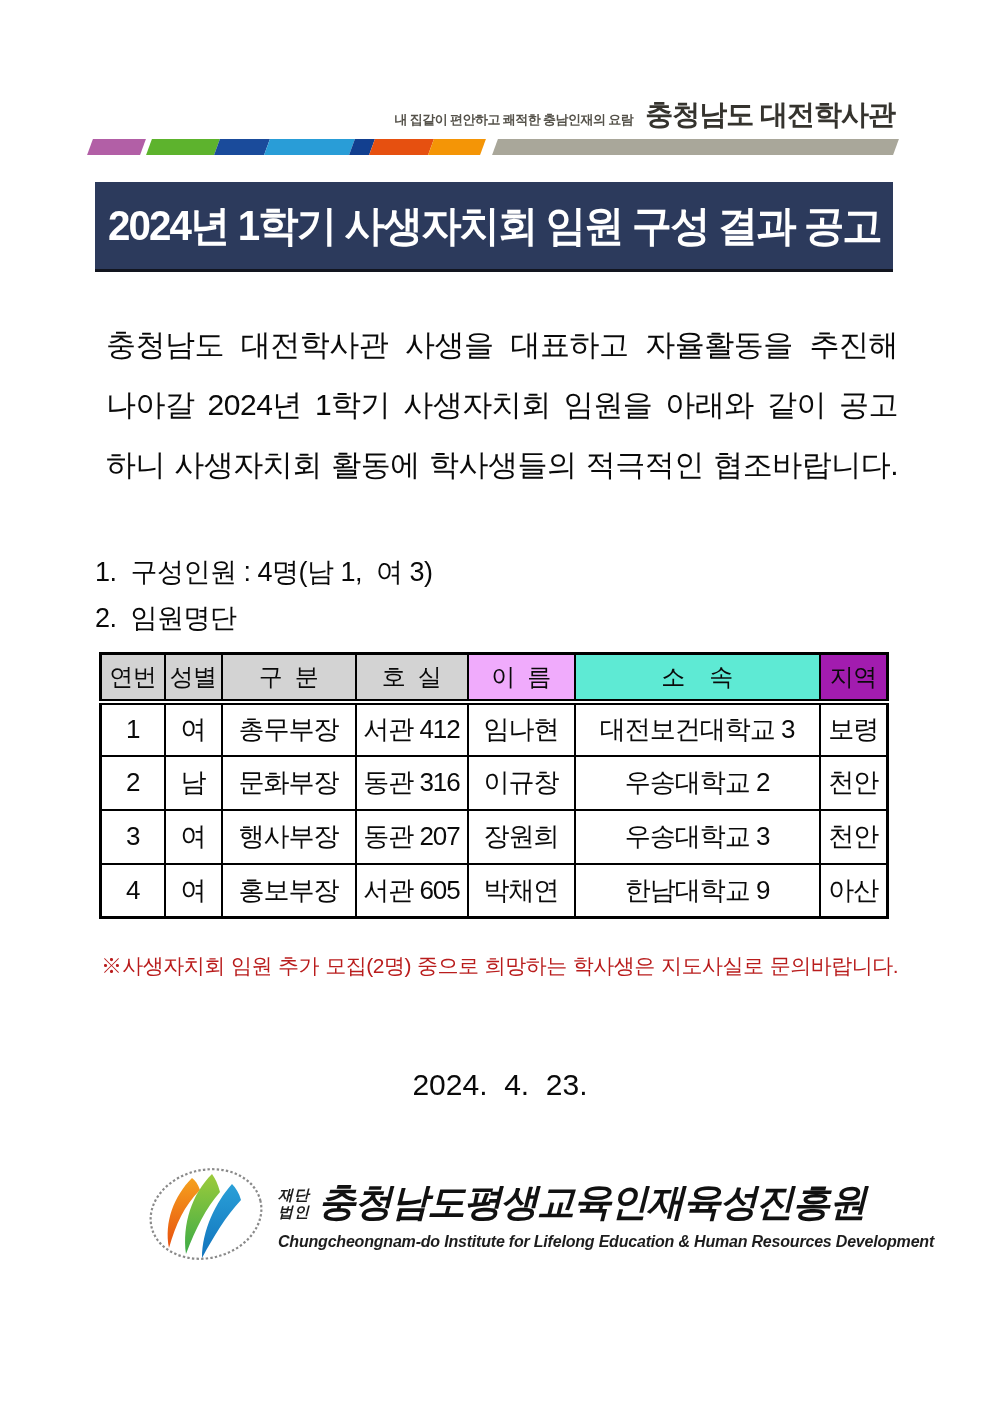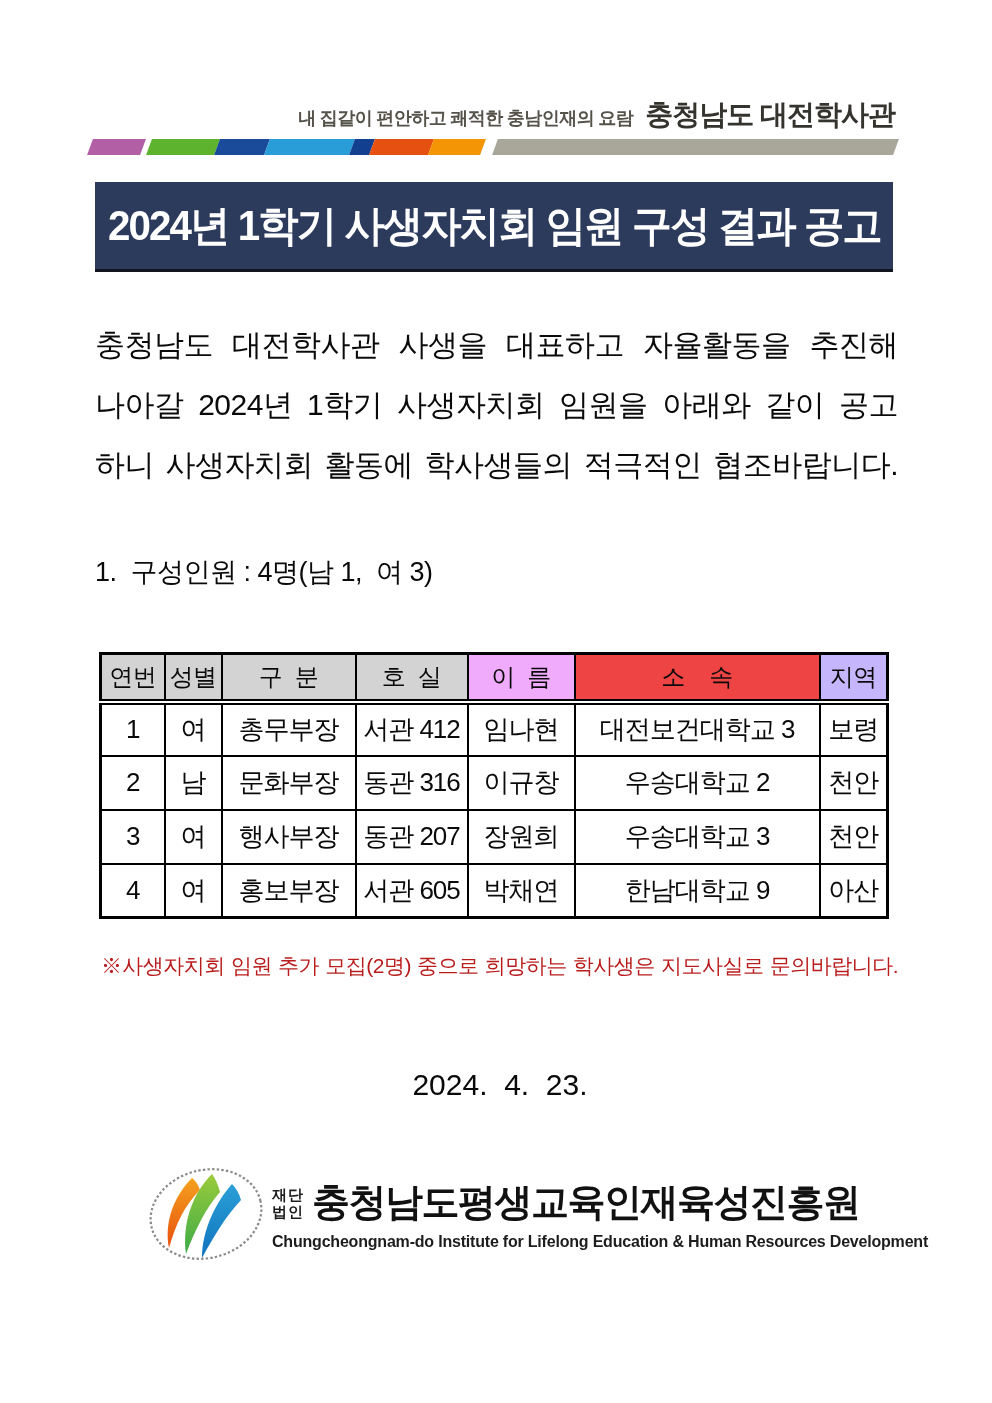--- a/index.html
+++ b/index.html
@@ -16,21 +16,21 @@
   
   .masthead {
     position: absolute;
     top: 96px; right: 97px;
     display: flex; align-items: baseline; gap: 12px;
     white-space: nowrap;
   }
   .slogan {
     font-family: "Liberation Serif", serif;
     font-weight: 700;
-    font-size: 18px;
+    font-size: 13px;
     color: #55524a;
     letter-spacing: -0.5px;
   }
   .brand {
     font-size: 28px;
     font-weight: 800;
     color: #35332e;
     letter-spacing: -1px;
   }
   .stripe {
@@ -72,20 +72,21 @@
     top: 315px; left: 95px;
     width: 803px;
     font-size: 30px;
     color: #0a0a0a;
     letter-spacing: -0.5px;
   }
   .body-line {
     line-height: 60px;
     text-align: justify;
     text-align-last: justify;
+    margin-left: 11px;
   }
 
   
   .num-list {
     position: absolute;
     top: 549px; left: 95px;
     width: 700px;
     font-size: 27px;
     color: #0a0a0a;
     letter-spacing: -0.5px;
@@ -152,21 +153,21 @@
     white-space: pre;
   }
 
   
   .footer {
     position: absolute;
     top: 1162px; left: 146px;
     display: flex; align-items: center;
   }
   .footer-logo { width: 120px; height: 104px; flex: 0 0 auto; }
-  .footer-textblock { margin-left: 6px; }
+  .footer-textblock { margin-left: 12px; font-style: italic; }
   .footer-namerow { display: flex; align-items: center; gap: 8px; }
   .org-prefix {
     font-size: 15px;
     font-weight: 700;
     color: #1c1c1c;
     line-height: 17px;
     text-align: center;
     letter-spacing: 1px;
   }
   .org-name {
@@ -212,41 +213,42 @@
   </div>
 
   <div class="body-paragraph">
     <div class="body-line">충청남도 대전학사관 사생을 대표하고 자율활동을 추진해</div>
     <div class="body-line">나아갈 2024년 1학기 사생자치회 임원을 아래와 같이 공고</div>
     <div class="body-line">하니 사생자치회 활동에 학사생들의 적극적인 협조바랍니다.</div>
   </div>
 
   <div class="num-list">
     <div class="list-line">1.  구성인원 : 4명(남 1,  여 3)</div>
+    <div class="list-line">2.  임원명단</div>
   </div>
 
   <table class="officer-table">
     <colgroup>
       <col class="col-no">
         <col class="col-sex">
         <col class="col-role">
         <col class="col-room">
       <col class="col-name">
         <col class="col-org">
         <col class="col-area">
     </colgroup>
     <thead>
       <tr>
         <th style="background: rgb(211, 211, 211);">연번</th>
         <th style="background: rgb(211, 211, 211);">성별</th>
         <th style="background: rgb(211, 211, 211);">구  분</th>
         <th style="background: rgb(211, 211, 211);">호  실</th>
         <th style="background: #f0abfc; text-align: center;">이  름</th>
-        <th style="background: #ef4444;">소    속</th>
-        <th style="background: #c4b5fd;">지역</th>
+        <th style="background: #5eead4;">소    속</th>
+        <th style="background: #a21caf;">지역</th>
       </tr>
     </thead>
     <tbody>
       <tr>
         <td>1</td>
         <td>여</td>
         <td>총무부장</td>
         <td>서관 412</td>
         <td>임나현</td>
         <td>대전보건대학교 3</td>

